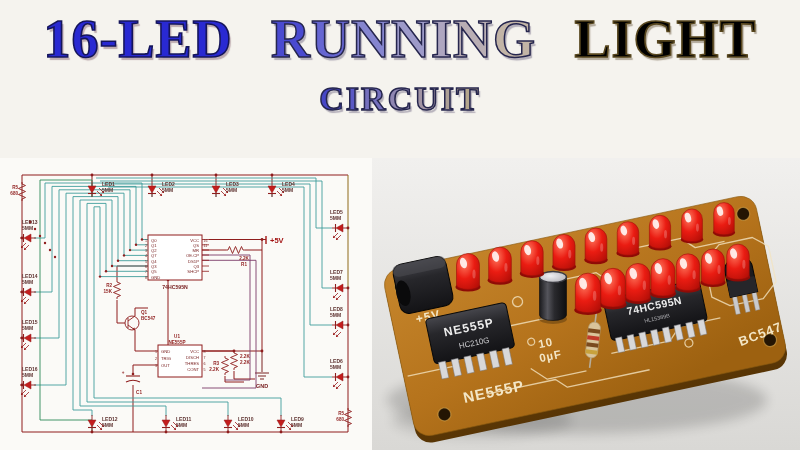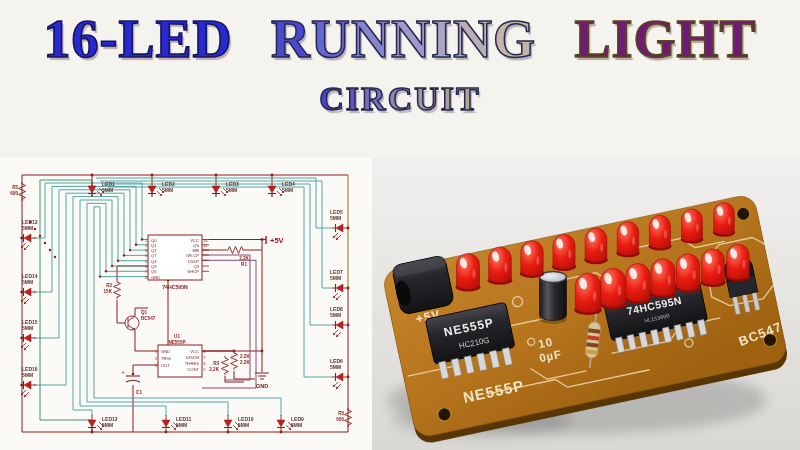--- a/index.html
+++ b/index.html
@@ -8,21 +8,21 @@
   
   .title-line{position:absolute;width:100%;text-align:center;
     font-family:"Liberation Serif",serif;font-weight:bold;white-space:nowrap;}
   #title1{top:8px;font-size:54px;letter-spacing:1px;}
   #title2{top:80px;font-size:34px;letter-spacing:2px;}
   .word{display:inline-block;margin:0 12px;}
   .w-16led{color:#2929d2;-webkit-text-stroke:1.6px #15155a;
     text-shadow:2px 3px 1px rgba(90,40,60,.35);text-align:right;}
   .w-running span,.w-circuit span{-webkit-text-stroke:1.5px #26264e;
     text-shadow:2px 3px 1px rgba(60,50,90,.35);}
-  .w-light{color:#701a75;-webkit-text-stroke:1.6px #57461e;
+  .w-light{color:#000000;-webkit-text-stroke:1.6px #57461e;
     text-shadow:2px 3px 1px rgba(80,60,30,.4);}
   
   #schematic-panel{position:absolute;left:0;top:158px;width:372px;height:292px;background:#fbfaf7;}
   #pcb-panel{position:absolute;left:372px;top:158px;width:428px;height:292px;}
   svg text{font-family:"Liberation Sans",sans-serif;}
   .pinlbl{fill:#7a2222;font-size:4.2px;}
   .pinnum{fill:#7a2222;font-size:3.6px;}
   .ledlbl{fill:#5e3230;font-size:5px;font-weight:bold;}
   .rval{fill:#8f1d1d;font-size:4.6px;font-weight:bold;}
   .silk{fill:#f3e6c6;font-weight:bold;letter-spacing:1px;}

